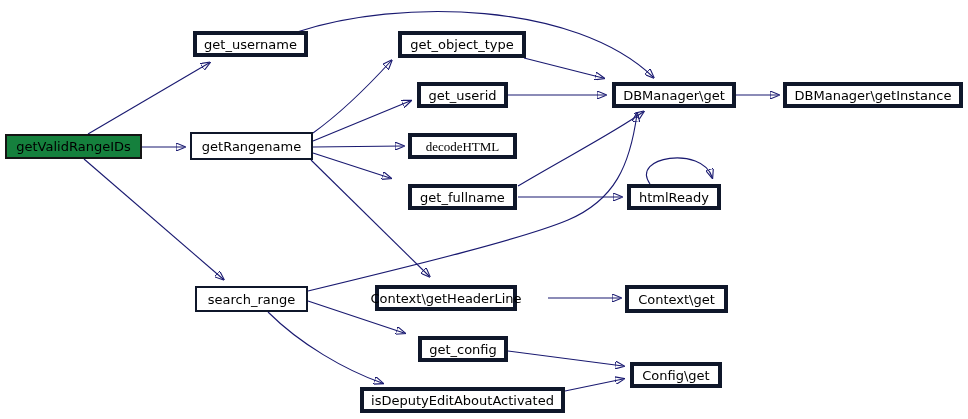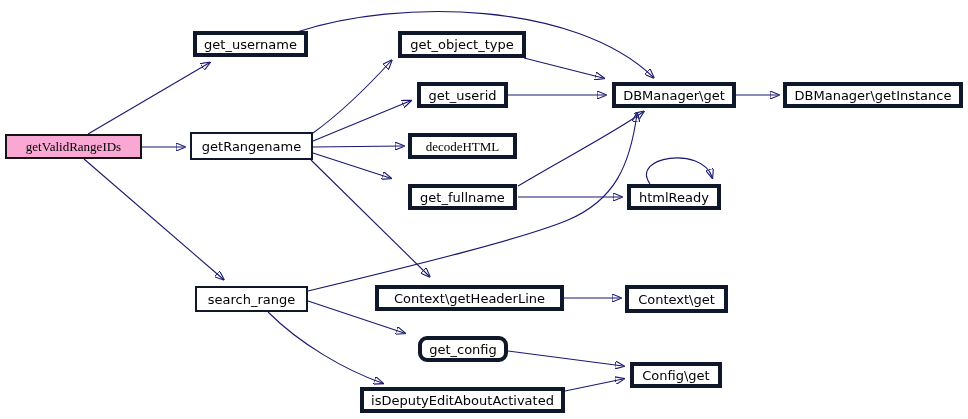--- a/index.html
+++ b/index.html
@@ -31,25 +31,24 @@
     color: #000000;
     font-size: 13px;
     line-height: 1;
     display: flex;
     align-items: center;
     justify-content: center;
     white-space: nowrap;
     cursor: pointer;
   }
   .node.root {
-    background: #f9a8d4;
+    background: #15803d;
     border-width: 2px;
     border-color: #141414;
     cursor: default;
-    font-family: Liberation Serif, serif;
   }
   .node.bold {
     border-width: 2px;
   }
 </style>
 </head>
 <body>
 
 <div id="graph">
 
@@ -98,23 +97,23 @@
   <div class="node" style="left:408px; top:133px; width:109px; height:26px;font-family:Liberation Serif, serif;">decodeHTML</div>
 
   <div class="node" style="left:408px; top:184px; width:109px; height:26px;">get_fullname</div>
 
   <div class="node" style="left:612px; top:82px; width:124px; height:26px;">DBManager\get</div>
 
   <div class="node" style="left:783px; top:82px; width:180px; height:26px;">DBManager\getInstance</div>
 
   <div class="node" style="left:627px; top:184px; width:94px; height:26px;">htmlReady</div>
 
-  <div class="node" style="left:375px; top:285px; width:189px; height:26px;">Context\getHeaderLine</div>
+  <div class="node" style="left:375px; top:285px; width:142px; height:26px;">Context\getHeaderLine</div>
 
   <div class="node" style="left:625px; top:285px; width:103px; height:28px;">Context\get</div>
 
-  <div class="node" style="left:418px; top:336px; width:90px; height:26px;border-radius:9px;">get_config</div>
+  <div class="node" style="left:418px; top:336px; width:90px; height:26px;">get_config</div>
 
   <div class="node" style="left:630px; top:362px; width:92px; height:26px;">Config\get</div>
 
   <div class="node" style="left:360px; top:387px; width:205px; height:26px;">isDeputyEditAboutActivated</div>
 
 </div>
 
 </body></html>

